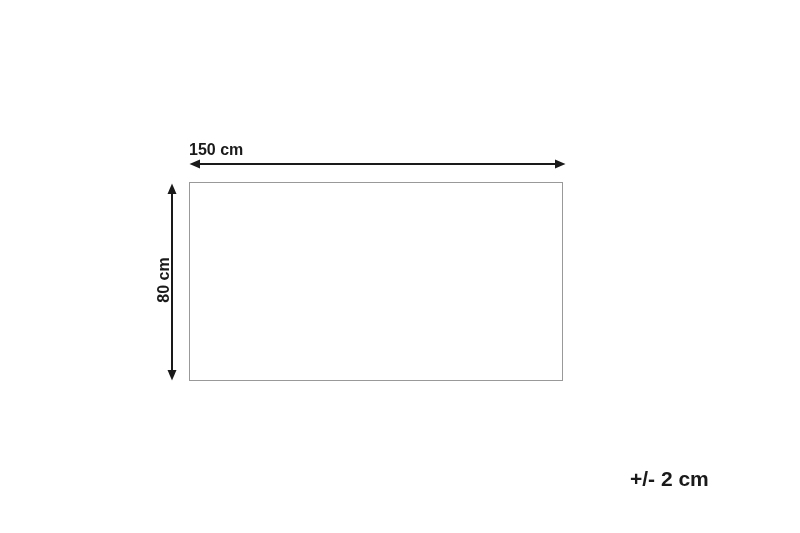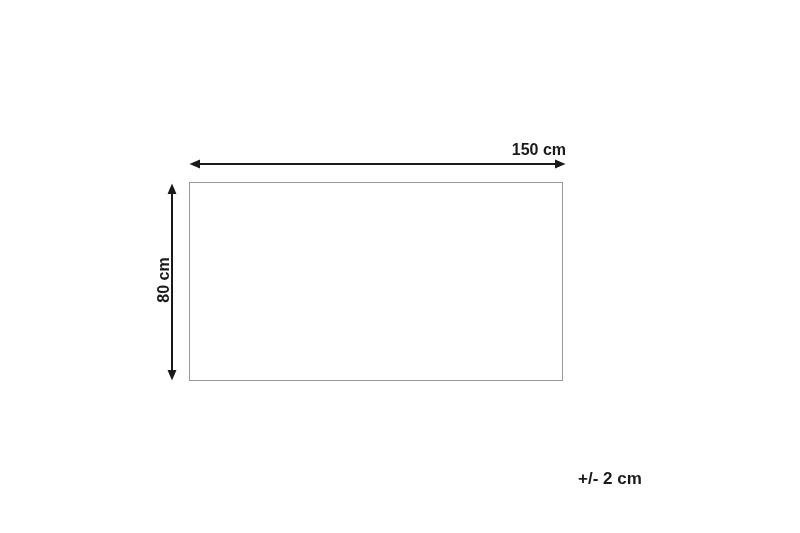--- a/index.html
+++ b/index.html
@@ -37,43 +37,43 @@
     width: 16px;
     height: 198px;
     color: var(--line, #1a1a1a);
     display: block;
   }
   .width-label {
     position: absolute;
     left: 189px;
     top: 140px;
     width: 377px;
-    text-align: right;
+    text-align: left;
     font-size: 16px;
     font-weight: bold;
     line-height: 19px;
     color: var(--text, #1a1a1a);
     white-space: nowrap;
   }
   .height-label {
     position: absolute;
     left: 163px;
     top: 280px;
     transform: translate(-50%, -50%) rotate(-90deg);
     font-size: 16px;
     font-weight: bold;
     line-height: 19px;
     color: var(--text, #1a1a1a);
     white-space: nowrap;
   }
   .tolerance-label {
     position: absolute;
-    left: 578px;
+    left: 630px;
     top: 470px;
-    font-size: 17px;
+    font-size: 21px;
     font-weight: bold;
     line-height: 18px;
     color: var(--text, #1a1a1a);
     white-space: nowrap;
   }
 </style>
 </head>
 <body>
 
 <div class="canvas">

